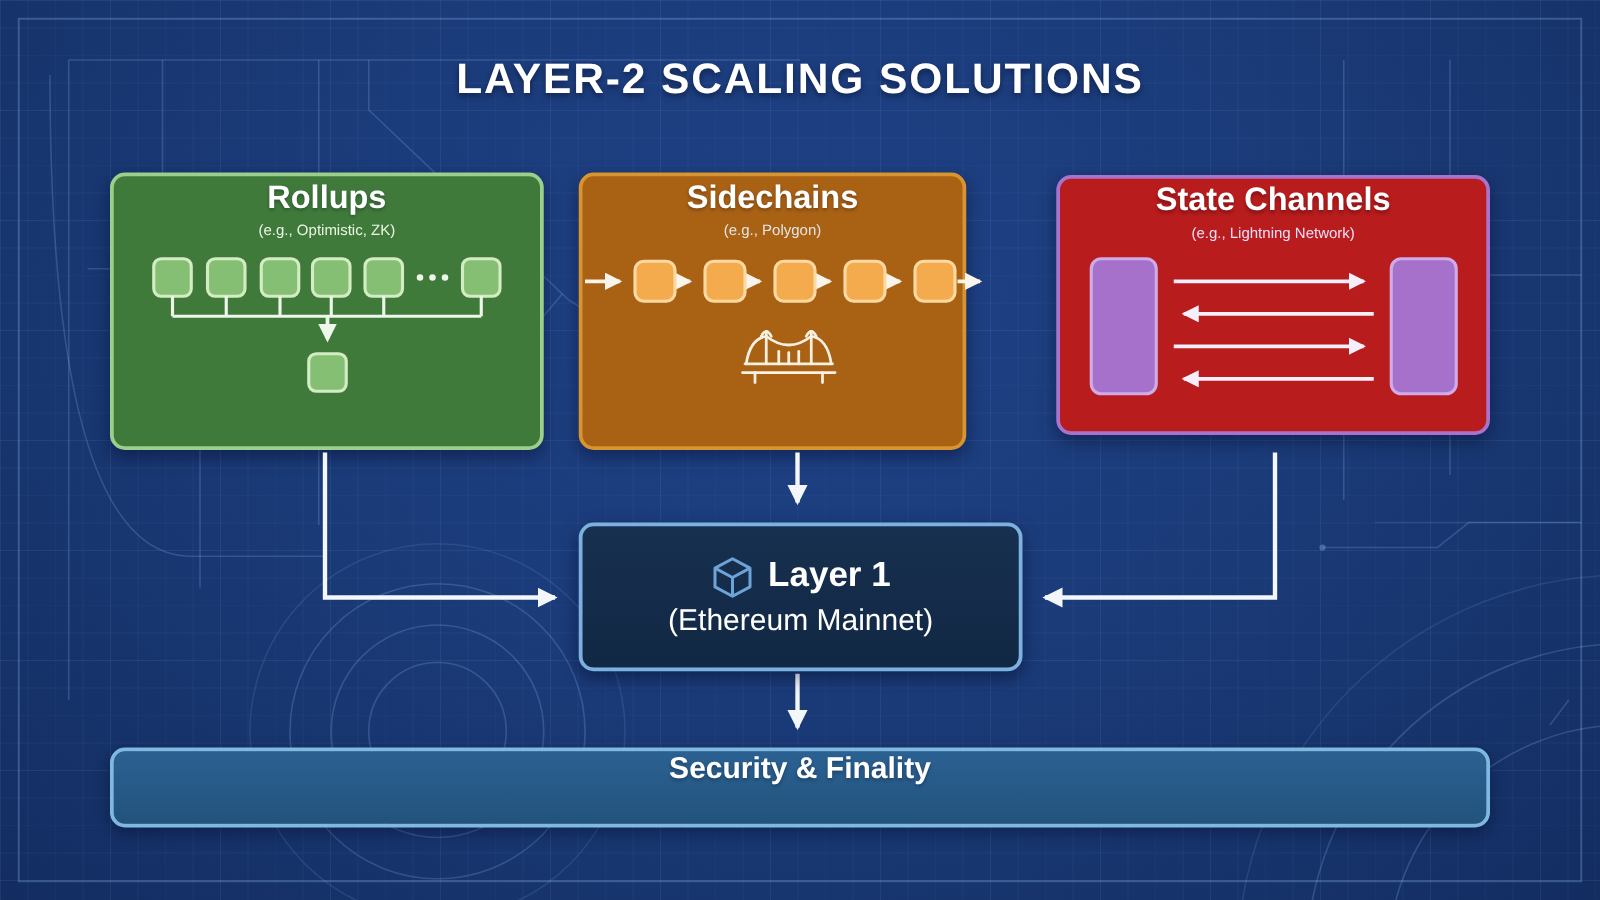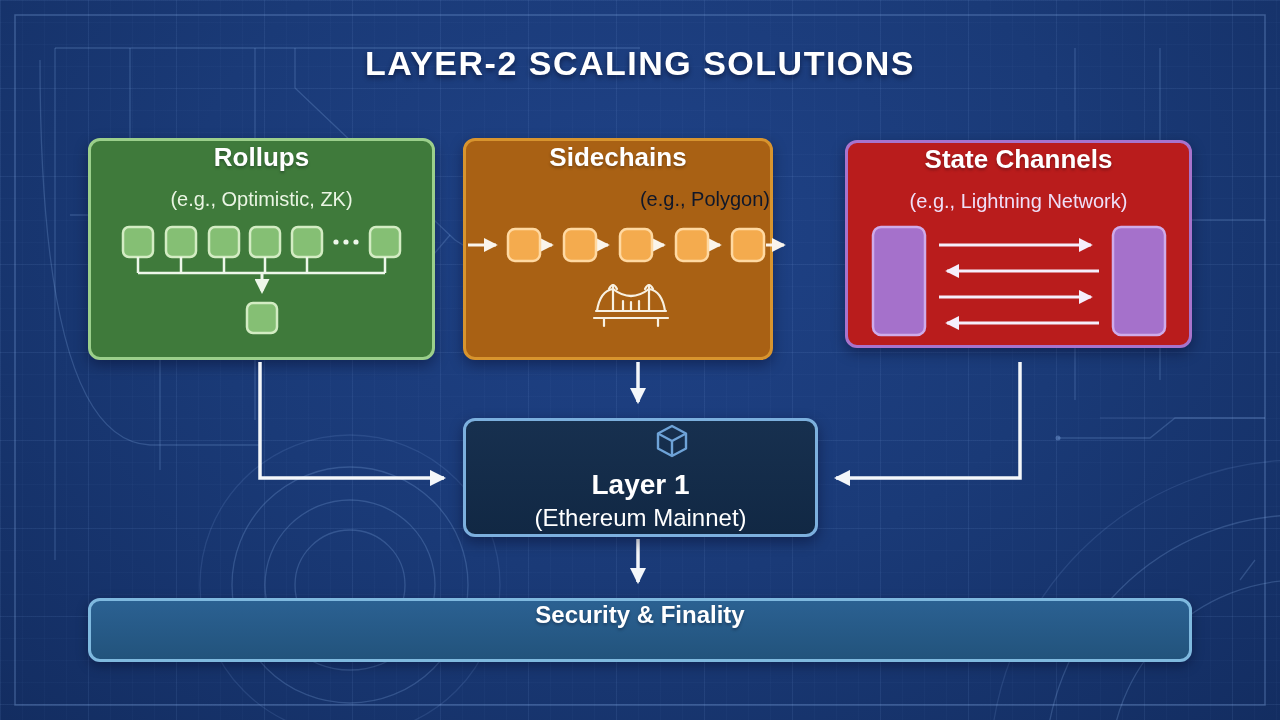--- a/index.html
+++ b/index.html
@@ -24,32 +24,32 @@
   }
   .card{
     position:absolute;border-radius:12px;box-sizing:border-box;
     box-shadow:0 5px 14px rgba(0,0,25,0.38);
     text-align:center;color:#fff;
   }
   .card-rollups{left:88px;top:138px;width:347px;height:222px;background:#3f7a3b;border:3px solid #9bcf8b;}
   .card-sidechains{left:463px;top:138px;width:310px;height:222px;background:#a96114;border:3px solid #d8942e;}
   .card-state{left:845px;top:140px;width:347px;height:208px;background:#b91c1c;border:3px solid #a873cc;}
   .card-title{margin-top:2px;font-size:26px;font-weight:bold;line-height:1.15;text-shadow:0 2px 3px rgba(0,0,20,0.3);}
-  .card-sub{margin-top:15px;font-size:20px;}
+  .card-sub{margin-top:4px;font-size:12px;}
   .card-rollups .card-sub{color:#eaf5e3;}
-  .card-sidechains .card-sub{color:#0f172a;text-align:right;}
+  .card-sidechains .card-sub{color:#e5e5e5;}
   .card-state .card-sub{color:#efdff8;}
   .card-diagram{display:block;margin:12px auto 0 auto;}
   .layer1-box{
     position:absolute;left:463px;top:418px;width:355px;height:119px;box-sizing:border-box;
     background:linear-gradient(#17304f,#112844);border:3px solid #7cb0de;border-radius:12px;
     box-shadow:0 5px 14px rgba(0,0,25,0.4);
     display:flex;flex-direction:column;align-items:center;justify-content:center;color:#fff;text-align:center;
   }
-  .layer1-row{display:flex;align-items:flex-end;gap:10px;flex-direction:column;}
+  .layer1-row{display:flex;align-items:flex-start;gap:10px;}
   .layer1-title{font-size:28px;font-weight:bold;}
   .layer1-sub{font-size:24px;margin-top:3px;}
   .security-bar{
     position:absolute;left:88px;top:598px;width:1104px;height:64px;box-sizing:border-box;
     background:linear-gradient(#2b6192,#22537c);border:3px solid #7fb9df;border-radius:12px;
     box-shadow:0 4px 12px rgba(0,0,25,0.35);
     display:flex;align-items:flex-start;justify-content:center;
   }
   .security-label{color:#ffffff;font-size:24px;font-weight:bold;text-shadow:0 2px 3px rgba(0,0,20,0.3);}
   .connectors{position:absolute;inset:0;pointer-events:none;}

